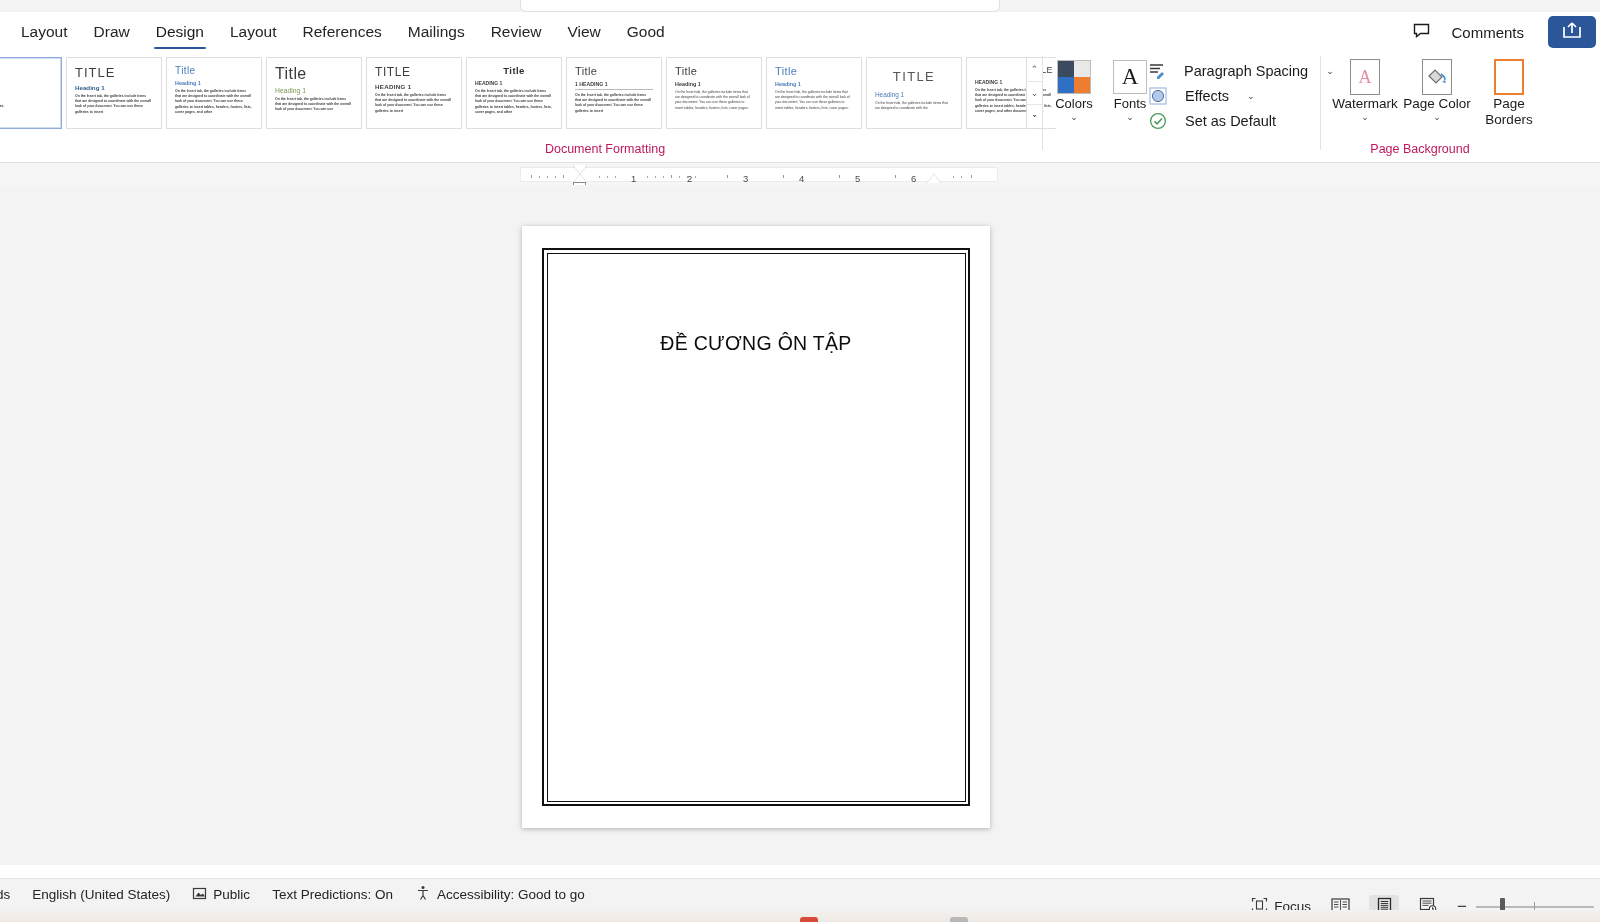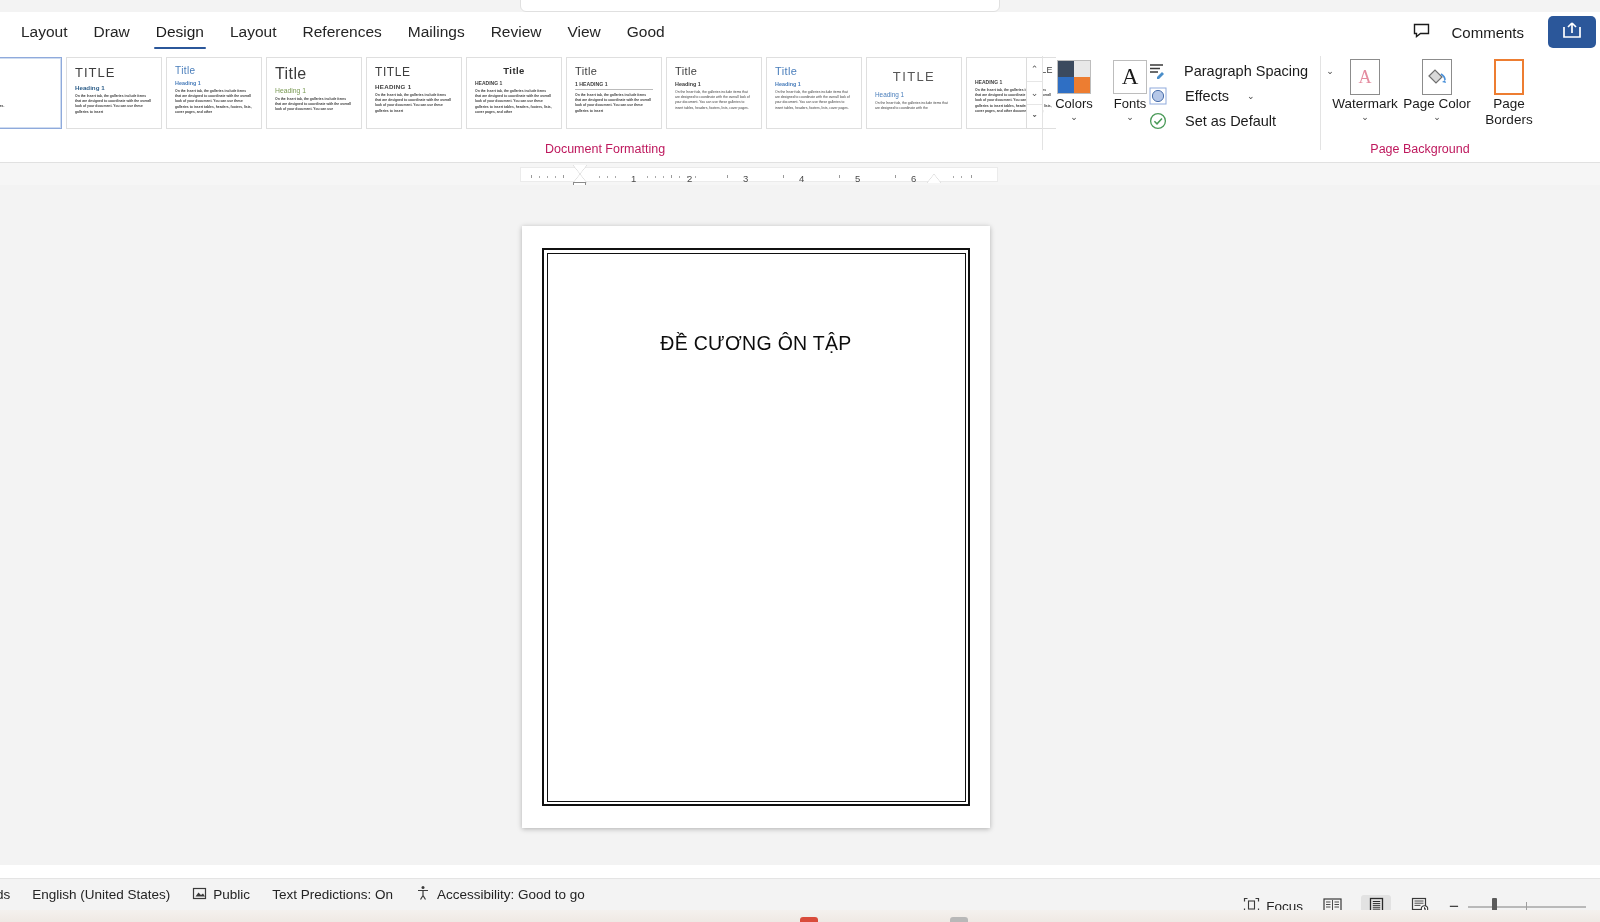--- a/index.html
+++ b/index.html
@@ -194,21 +194,21 @@
     vertical-align: -4px; margin-left: 1px;
   }
 
   
   .statusbar {
     position: absolute; bottom: 12px; left: 0; width: 1600px; height: 32px;
     background: #f3f3f3; border-top: 1px solid #e4e4e4;
     display: flex; align-items: center; font-size: 13.5px; color: #242424;
   }
   .sb-item { display: flex; align-items: center; gap: 6px; margin-right: 22px; white-space: nowrap; }
-  .sb-right { position: absolute; right: 12px; display: flex; align-items: center; gap: 14px; padding-right: 2px; margin-top: 24px; }
+  .sb-right { position: absolute; right: 4px; display: flex; align-items: center; gap: 14px; padding-right: 2px; margin-top: 24px; }
   .view-btn {
     width: 30px; height: 24px; display: flex; align-items: center;
     justify-content: center; border-radius: 3px;
   }
   .view-btn.active { background: #e2e2e2; }
   .zoom-slider { display: flex; align-items: center; gap: 9px; }
   .zs-track { position: relative; width: 118px; height: 2px; background: #b9b9b9; }
   .zs-mid { position: absolute; left: 58px; top: -4px; width: 1px; height: 10px; background: #9e9e9e; }
   .zs-thumb { position: absolute; left: 24px; top: -8px; width: 5px; height: 18px; background: #5b5b5b; border-radius: 1px; }
   .zs-sign { font-size: 17px; color: #3a3a3a; line-height: 14px; }

